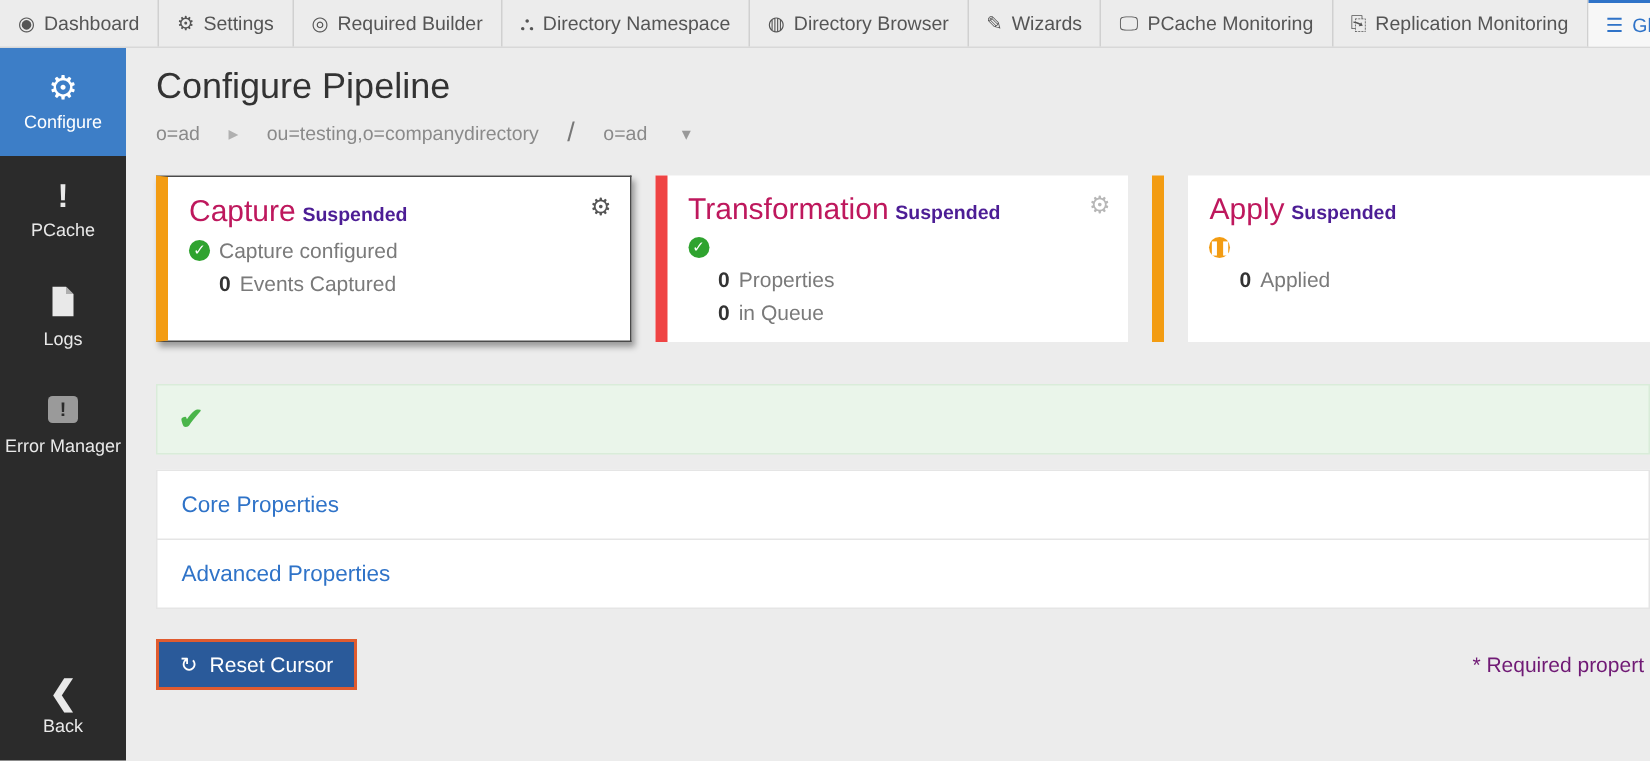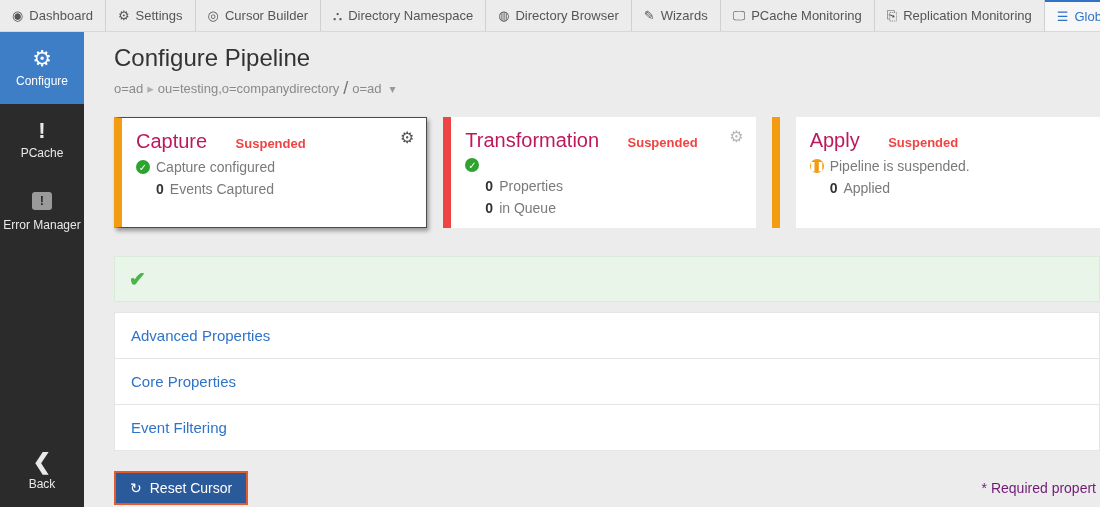--- a/index.html
+++ b/index.html
@@ -69,37 +69,37 @@
   .side-spacer { flex: 1; }
   .side-icon { font-size: 22px; line-height: 1; }
 
   
   .main {
     position: absolute;
     left: 84px;
     right: 0;
     top: 32px;
     bottom: 0;
-    padding: 12px 0 0 30px;
+    padding: 12px 0 0 20px;
     background: #ececec;
     overflow: hidden;
   }
 
   .page-title {
     font-size: 24px;
     font-weight: 400;
     color: #333;
   }
   .breadcrumb {
     margin-top: 6px;
     font-size: 13px;
     color: #8a8a8a;
     display: flex;
     align-items: center;
-    gap: 4px;
+    gap: 19px;
   }
   .bc-sep { color: #b0b0b0; }
   .bc-slash { font-size: 18px; color: #777; }
   .bc-chevron { font-size: 12px; color: #999; margin-left: 4px; }
 
   
   .cards {
     display: flex;
     gap: 16px;
     margin-top: 18px;
@@ -120,22 +120,22 @@
   }
   .card h3 {
     font-size: 20px;
     font-weight: 400;
     color: #be185d;
     display: inline-block;
   }
   .status-chip {
     font-size: 13px;
     font-weight: 600;
-    color: #ef4444;
-    margin-left: 24px;
+    color: #4c1d95;
+    margin-left: 0;
   }
   .gear {
     position: absolute;
     top: 10px;
     right: 12px;
     font-size: 16px;
     color: #555;
     cursor: pointer;
   }
   .card.dim .gear { color: #b7b7b7; }
@@ -234,21 +234,21 @@
   <div class="tab">
     <span class="ticon">◉</span>
     <span>Dashboard</span>
   </div>
   <div class="tab">
     <span class="ticon">⚙</span>
     <span>Settings</span>
   </div>
   <div class="tab">
     <span class="ticon">◎</span>
-    <span>Cursor Builder</span>
+    <span>Required Builder</span>
   </div>
   <div class="tab">
     <span class="ticon">⛬</span>
     <span>Directory Namespace</span>
   </div>
   <div class="tab">
     <span class="ticon">◍</span>
     <span>Directory Browser</span>
   </div>
   <div class="tab">
@@ -270,20 +270,29 @@
 </div>
 
 <div class="sidebar">
   <div class="side-item active">
     <span class="side-icon">⚙</span>
     <span>Configure</span>
   </div>
   <div class="side-item">
     <span class="side-icon" style="font-weight:bold">!</span>
     <span>PCache</span>
+  </div>
+  <div class="side-item">
+    <span class="side-icon">
+      <svg width="18" height="20" viewBox="0 0 18 20">
+          <path fill="#e9e9e9" d="M2 0h9l5 5v15H2z"></path>
+          <path fill="#2b2b2b" d="M11 0v5h5z" opacity="0.3"></path>
+        </svg>
+    </span>
+    <span>Logs</span>
   </div>
   <div class="side-item">
     <span class="side-icon">
       <svg width="20" height="18" viewBox="0 0 20 18">
           <rect x="0" y="0" width="20" height="18" rx="3" fill="#9a9a9a"></rect>
           <text x="10" y="13" text-anchor="middle" fill="#2b2b2b" font-size="13" font-weight="bold">!</text>
         </svg>
     </span>
     <span>Error Manager</span>
   </div>
@@ -340,37 +349,35 @@
       </div>
     </div>
 
     <div class="edge-card"></div>
 
     <div class="card dim" style="border-left:none">
       <h3>Apply</h3>
       <span class="status-chip">Suspended</span>
       <div class="card-line">
         <span class="pause">❚❚</span>
-        <span>Pipeline is suspended.</span>
       </div>
       <div class="card-line" style="margin-left:20px">
         <strong>0</strong>
         <span>Applied</span>
       </div>
     </div>
   </div>
 
   <div class="banner">
     <span class="big-check">✔</span>
   </div>
 
   <div class="accordions">
+    <div class="acc">Core Properties</div>
     <div class="acc">Advanced Properties</div>
-    <div class="acc">Core Properties</div>
-    <div class="acc">Event Filtering</div>
   </div>
 
   <div class="footer">
     <button class="reset-btn">
       <span>↻</span>
       <span>Reset Cursor</span>
     </button>
     <span class="req-note">* Required propert</span>
   </div>
 

